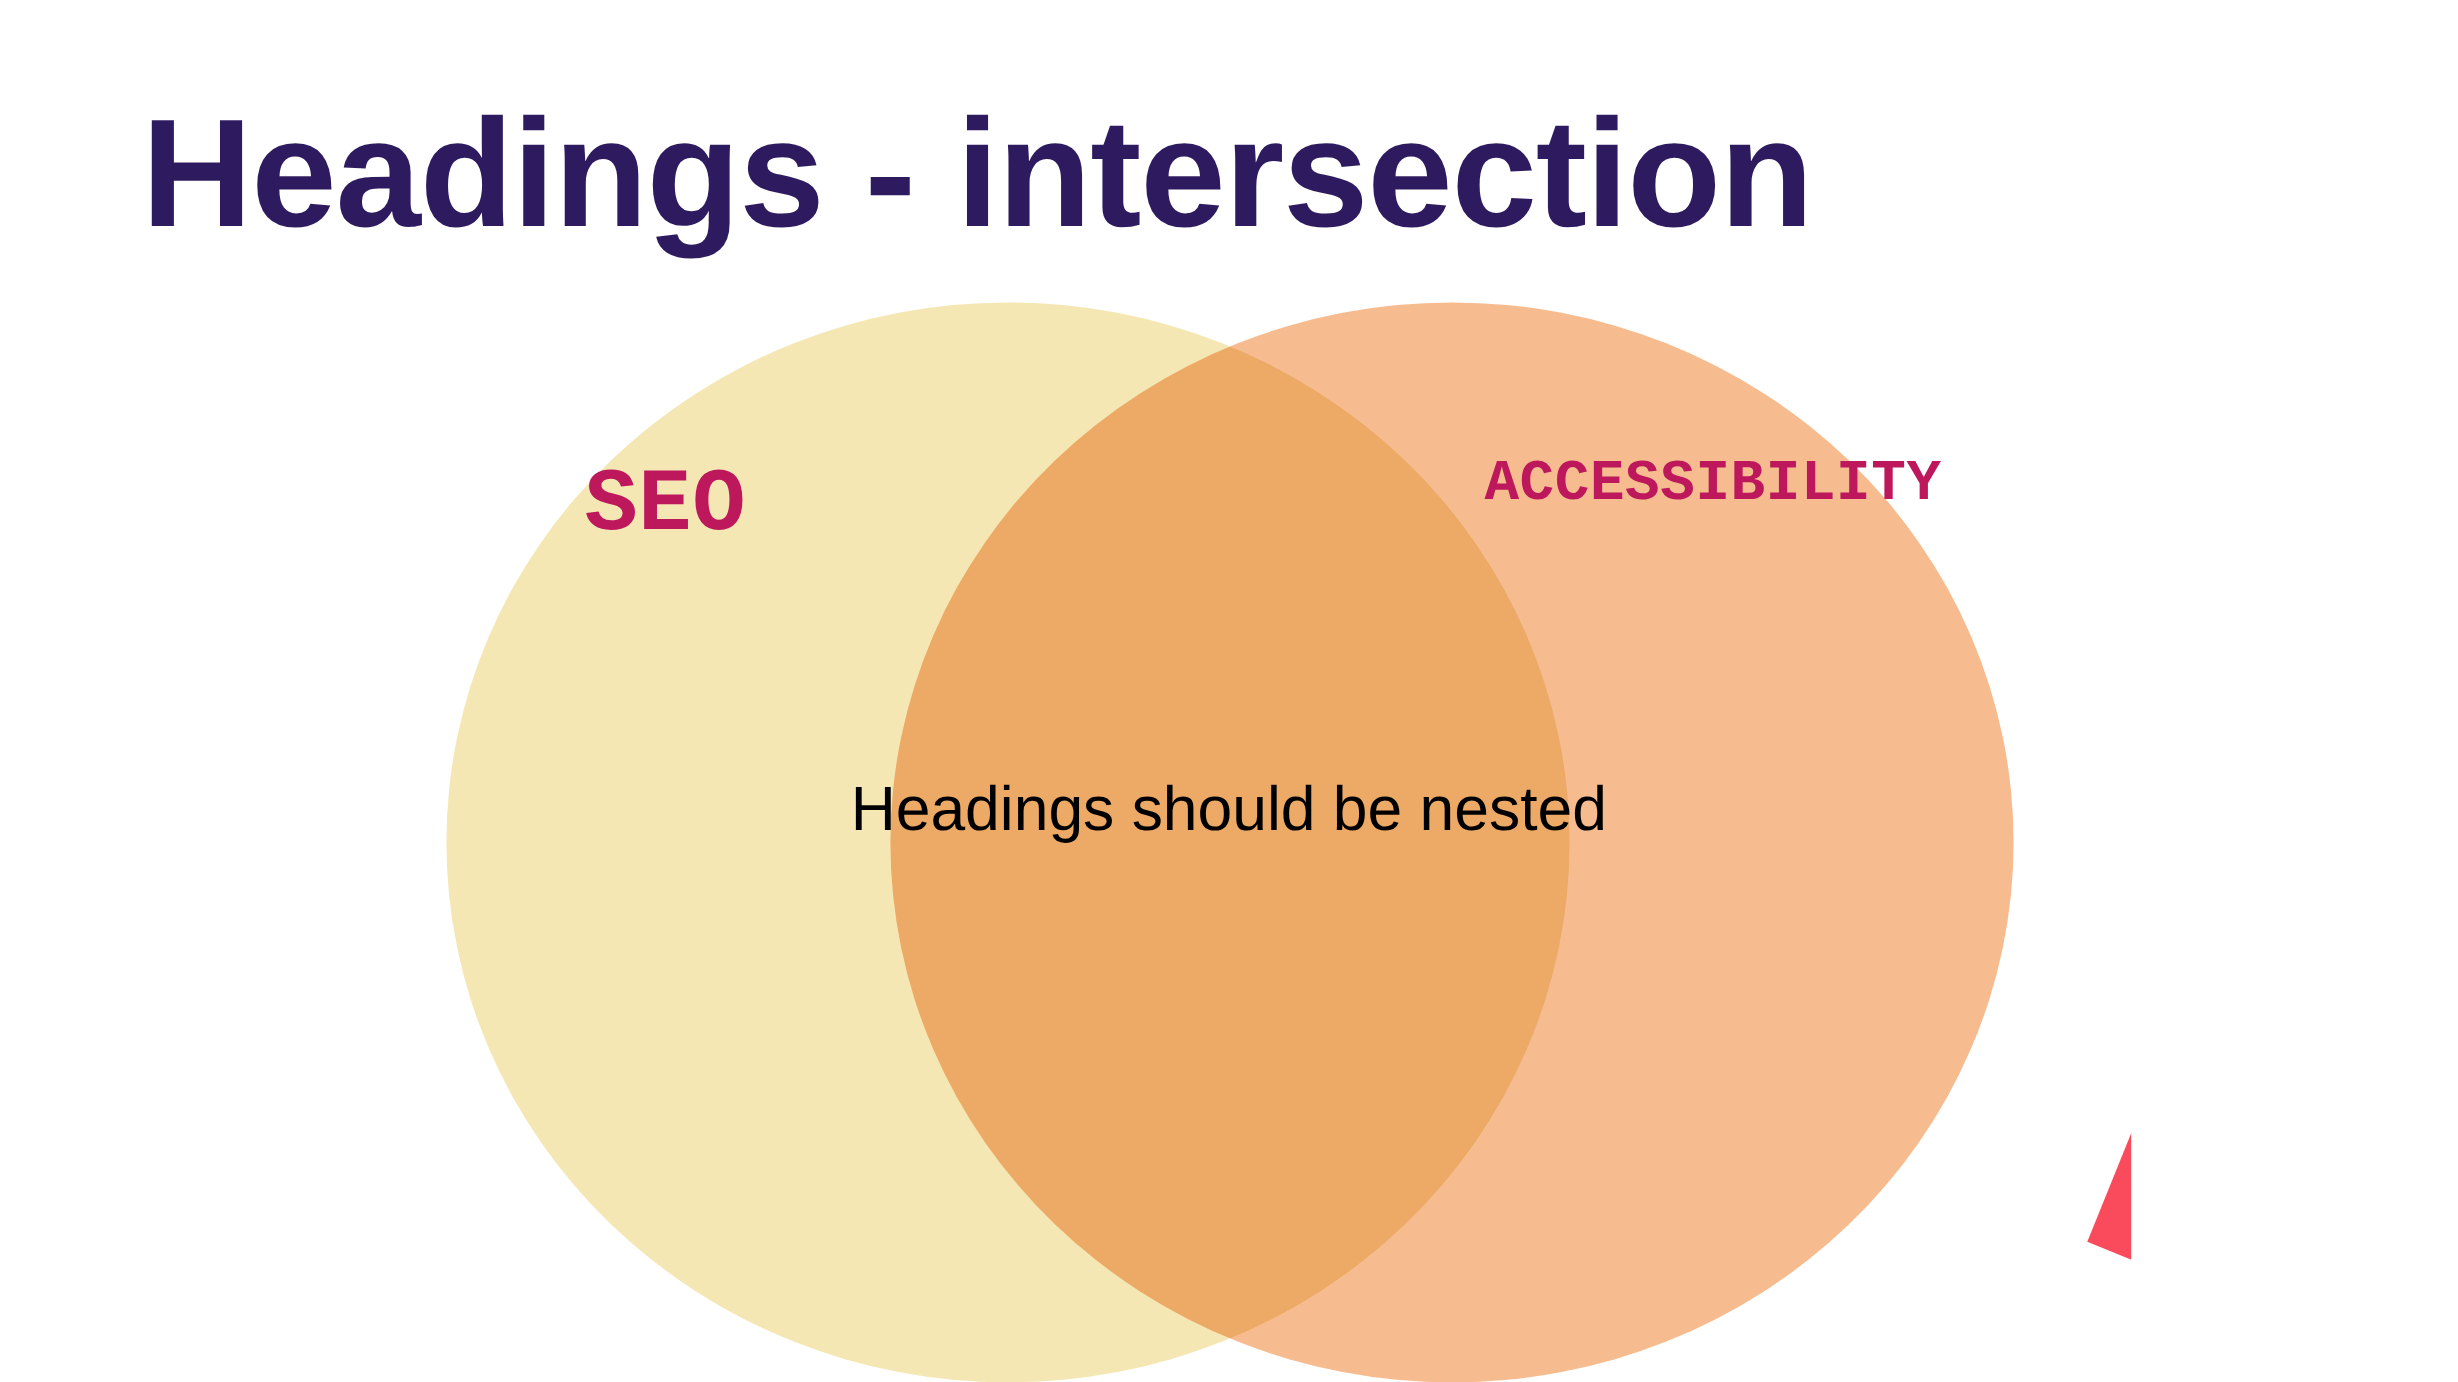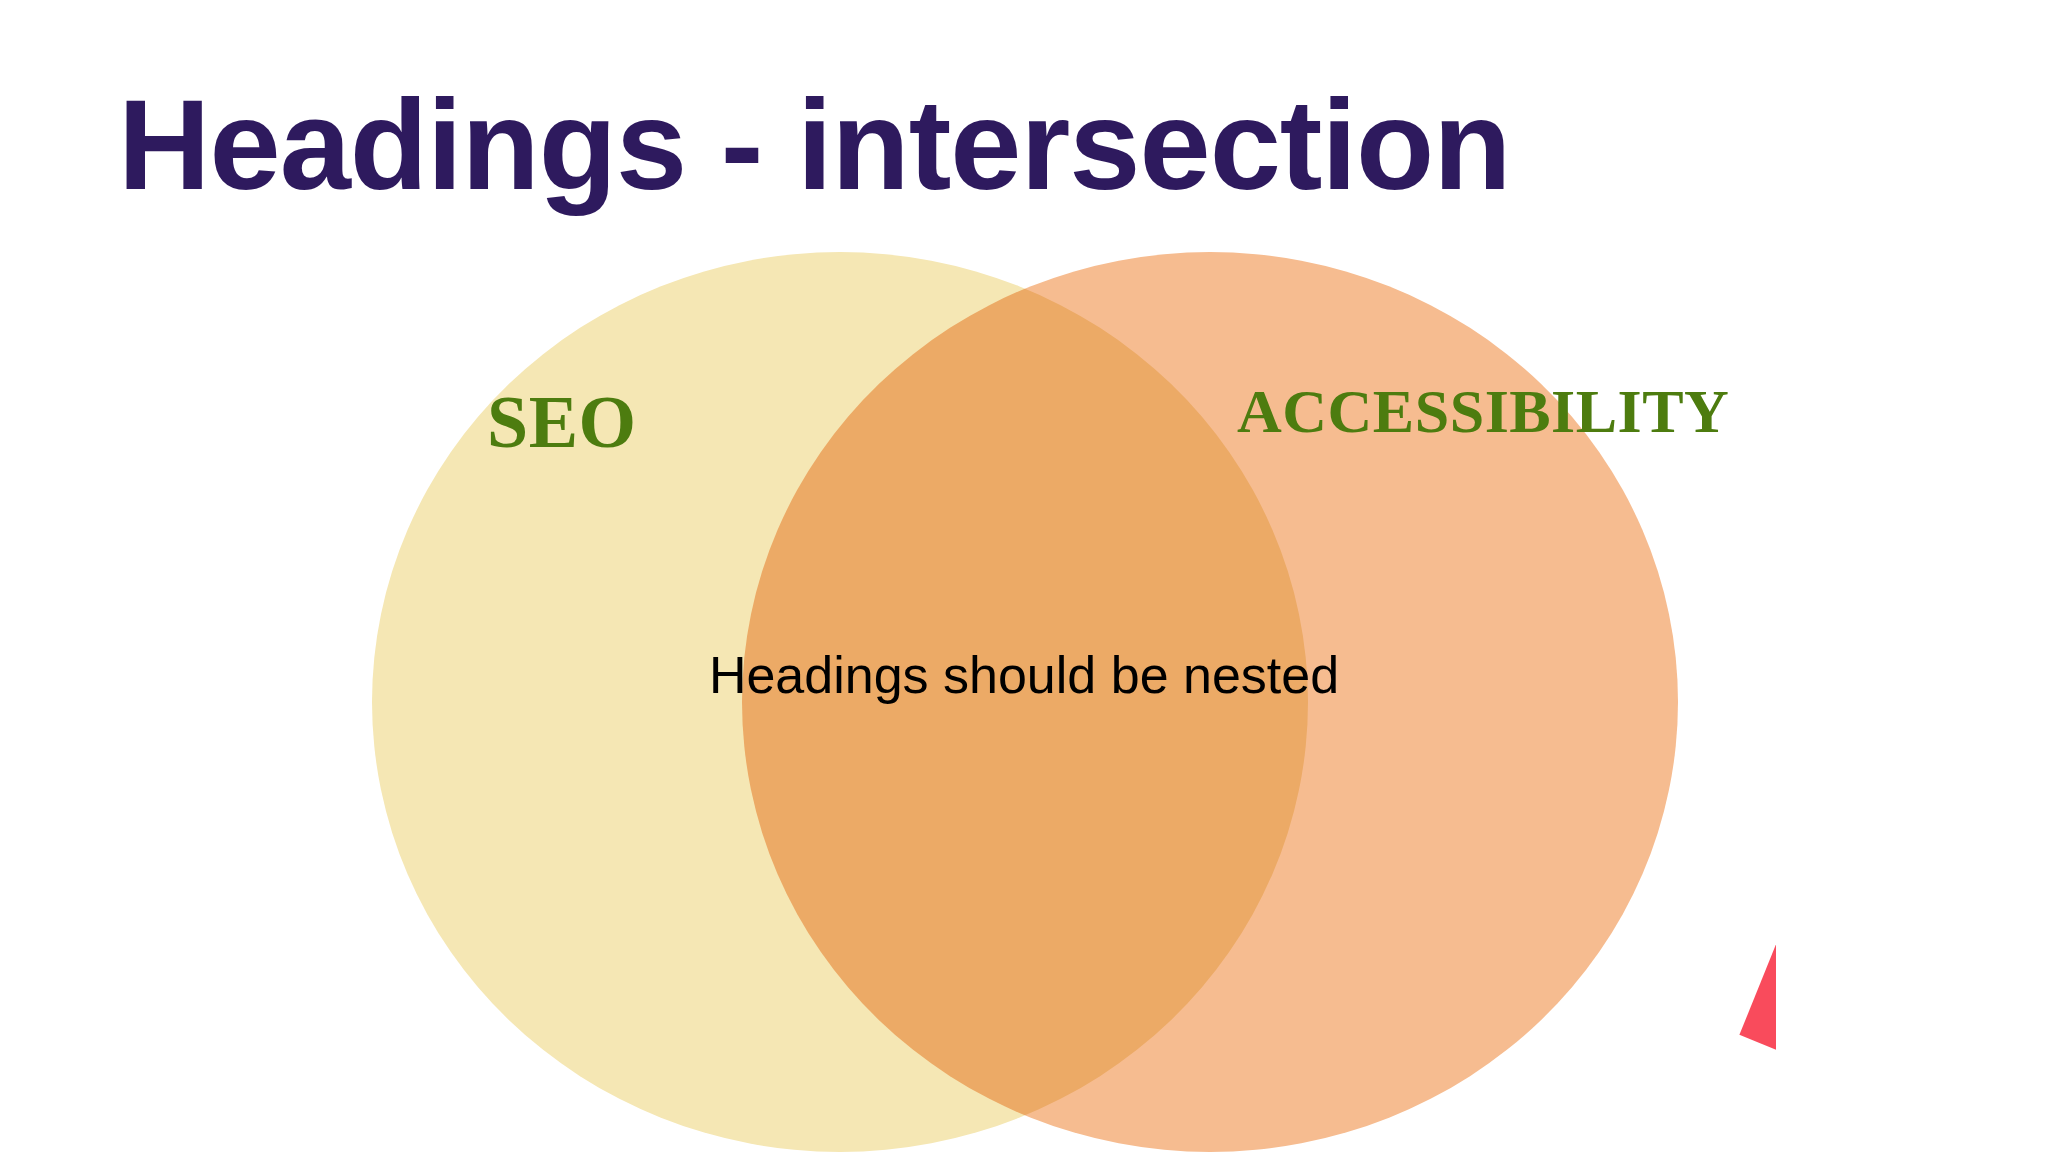--- a/index.html
+++ b/index.html
@@ -61,38 +61,38 @@
     left: 742px;
     top: 252px;
     width: 936px;
     height: 900px;
     background: #F6BC90;
   }
 
   
   .venn-label {
     position: absolute;
-    font-family: Liberation Serif, serif;
+    font-family: Liberation Mono, monospace;
     font-weight: bold;
-    color: #4d7c0f;
+    color: #be185d;
     white-space: nowrap;
     line-height: 1;
   }
 
   .venn-label.seo {
     left: 487px;
     top: 385px;
     font-size: 74px;
     letter-spacing: 0.5px;
   }
 
   .venn-label.accessibility {
     left: 1237px;
     top: 380px;
-    font-size: 62px;
+    font-size: 48px;
     letter-spacing: 0.5px;
   }
 
   .venn-center-text {
     position: absolute;
     left: 524px;
     top: 640px;
     width: 1000px;
     text-align: center;
     font-family: "Liberation Sans", sans-serif;

